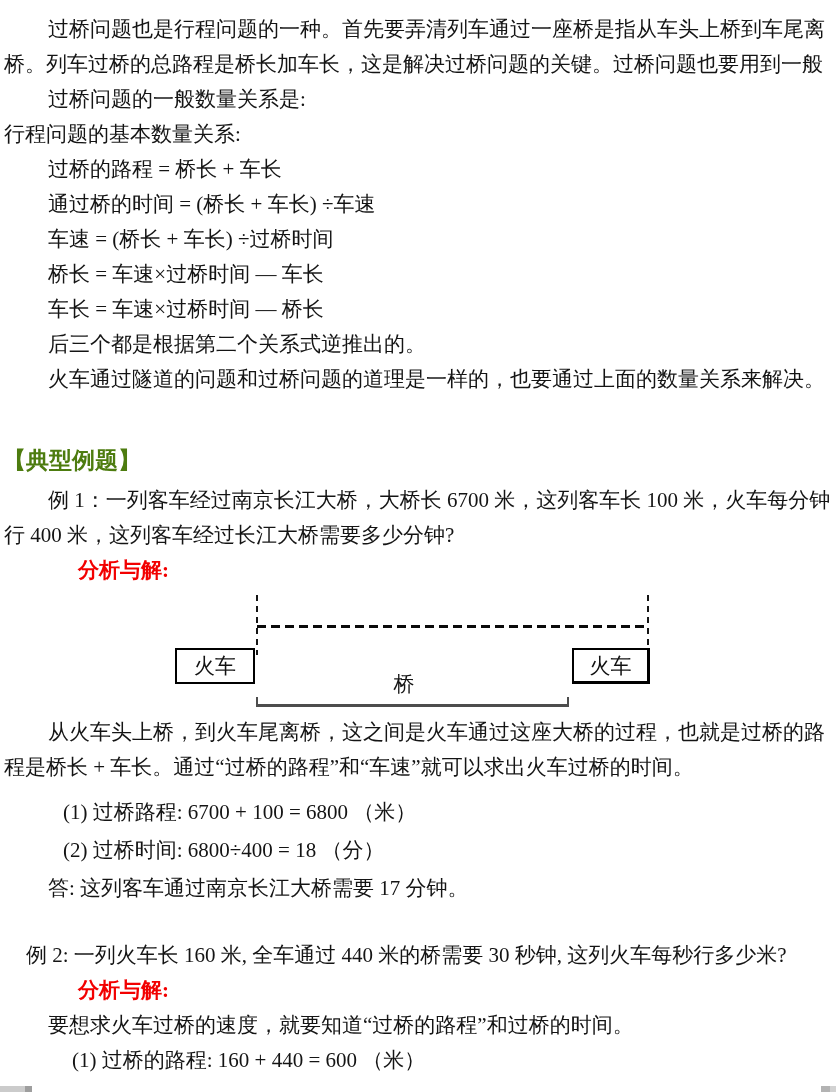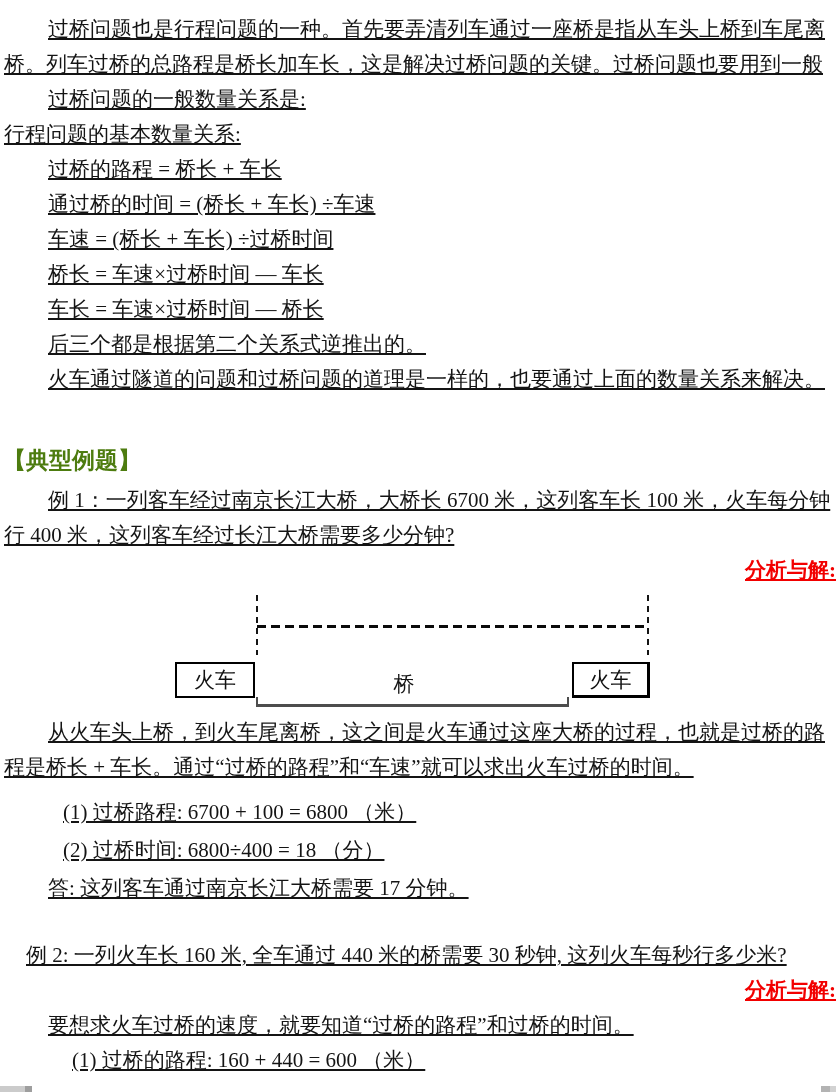--- a/index.html
+++ b/index.html
@@ -1,42 +1,42 @@
 <!DOCTYPE html>
 <html><head>
 <meta charset="utf-8">
 <style>
   html,body{margin:0;padding:0;}
   body{
     width:836px;height:1092px;background:#ffffff;color:#111;
     font-family:"Liberation Serif","DejaVu Serif",serif;
     position:relative;overflow:hidden;
   }
-  .line{font-size:21px;line-height:35px;white-space:nowrap;padding-left:4px;color:#141414;text-decoration:underline;}
+  .line{font-size:21px;line-height:35px;white-space:nowrap;padding-left:4px;color:#141414;}
   .ind2{padding-left:48px;}
   .top-gap{padding-top:12px;}
   .heading{font-size:23px;font-weight:bold;line-height:35px;margin-top:46px;padding-left:3px;color:#4d7c0f;}
   .ex1-first{margin-top:5px;}
-  .analysis{font-weight:bold;padding-left:78px;text-align:right;}
+  .analysis{font-weight:bold;padding-left:78px;}
   .step{padding-left:63px;line-height:38px;}
   .answer{padding-left:48px;line-height:38px;}
   .ex2-problem{margin-top:31px;padding-left:26px;}
   .ex2-step{padding-left:72px;}
   .discussion-first{}
   .steps-block{margin-top:8px;}
 
   
   .diagram{position:relative;height:127px;width:836px;}
   .vdash{position:absolute;width:2px;height:60px;top:7px;
     background:repeating-linear-gradient(180deg,#151515 0 6px,transparent 6px 11px);}
   .vdash.left{left:256px;}
   .vdash.right{left:647px;}
   .hdash{position:absolute;left:257px;top:37px;width:392px;height:3px;
     background:repeating-linear-gradient(90deg,#0a0a0a 0 9px,transparent 9px 14px);}
-  .train-box{position:absolute;top:74px;height:36px;border:2px solid #000;background:#fff;
+  .train-box{position:absolute;top:60px;height:36px;border:2px solid #000;background:#fff;
     display:flex;align-items:center;justify-content:center;font-size:21px;box-sizing:border-box;}
   .train-box.left{left:175px;width:80px;}
   .train-box.right{left:572px;width:78px;border-right-width:3px;border-bottom-width:3px;}
   .bracket{position:absolute;left:256px;top:109px;width:313px;height:10px;box-sizing:border-box;
     border-left:2px solid #4d4d4d;border-right:2px solid #4d4d4d;border-bottom:3px solid #4d4d4d;}
   .bridge-label{position:absolute;left:380px;top:82px;width:48px;text-align:center;font-size:21px;color:#141414;}
 
   
   .frag{position:absolute;height:6px;top:1086px;}
   .frag.l1{left:0;width:25px;background:#cbcbcb;}

